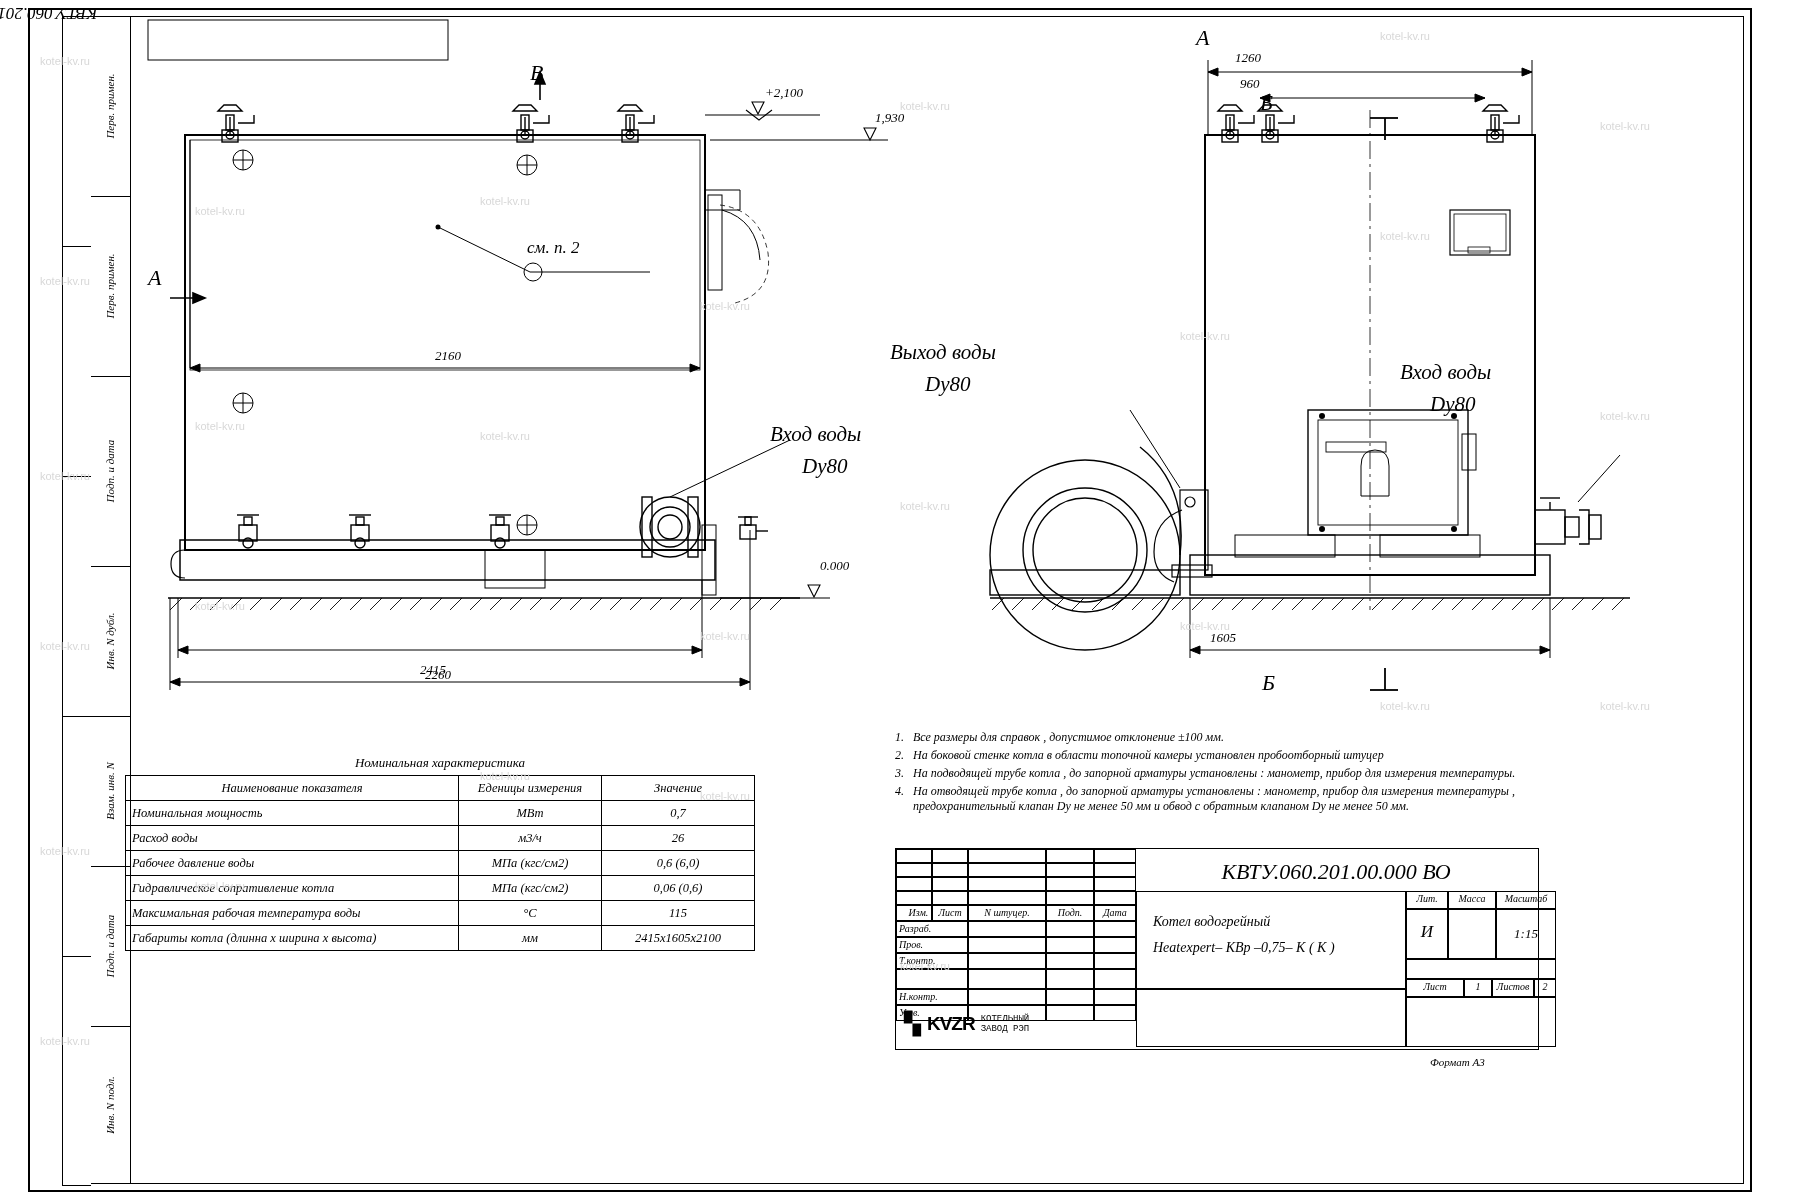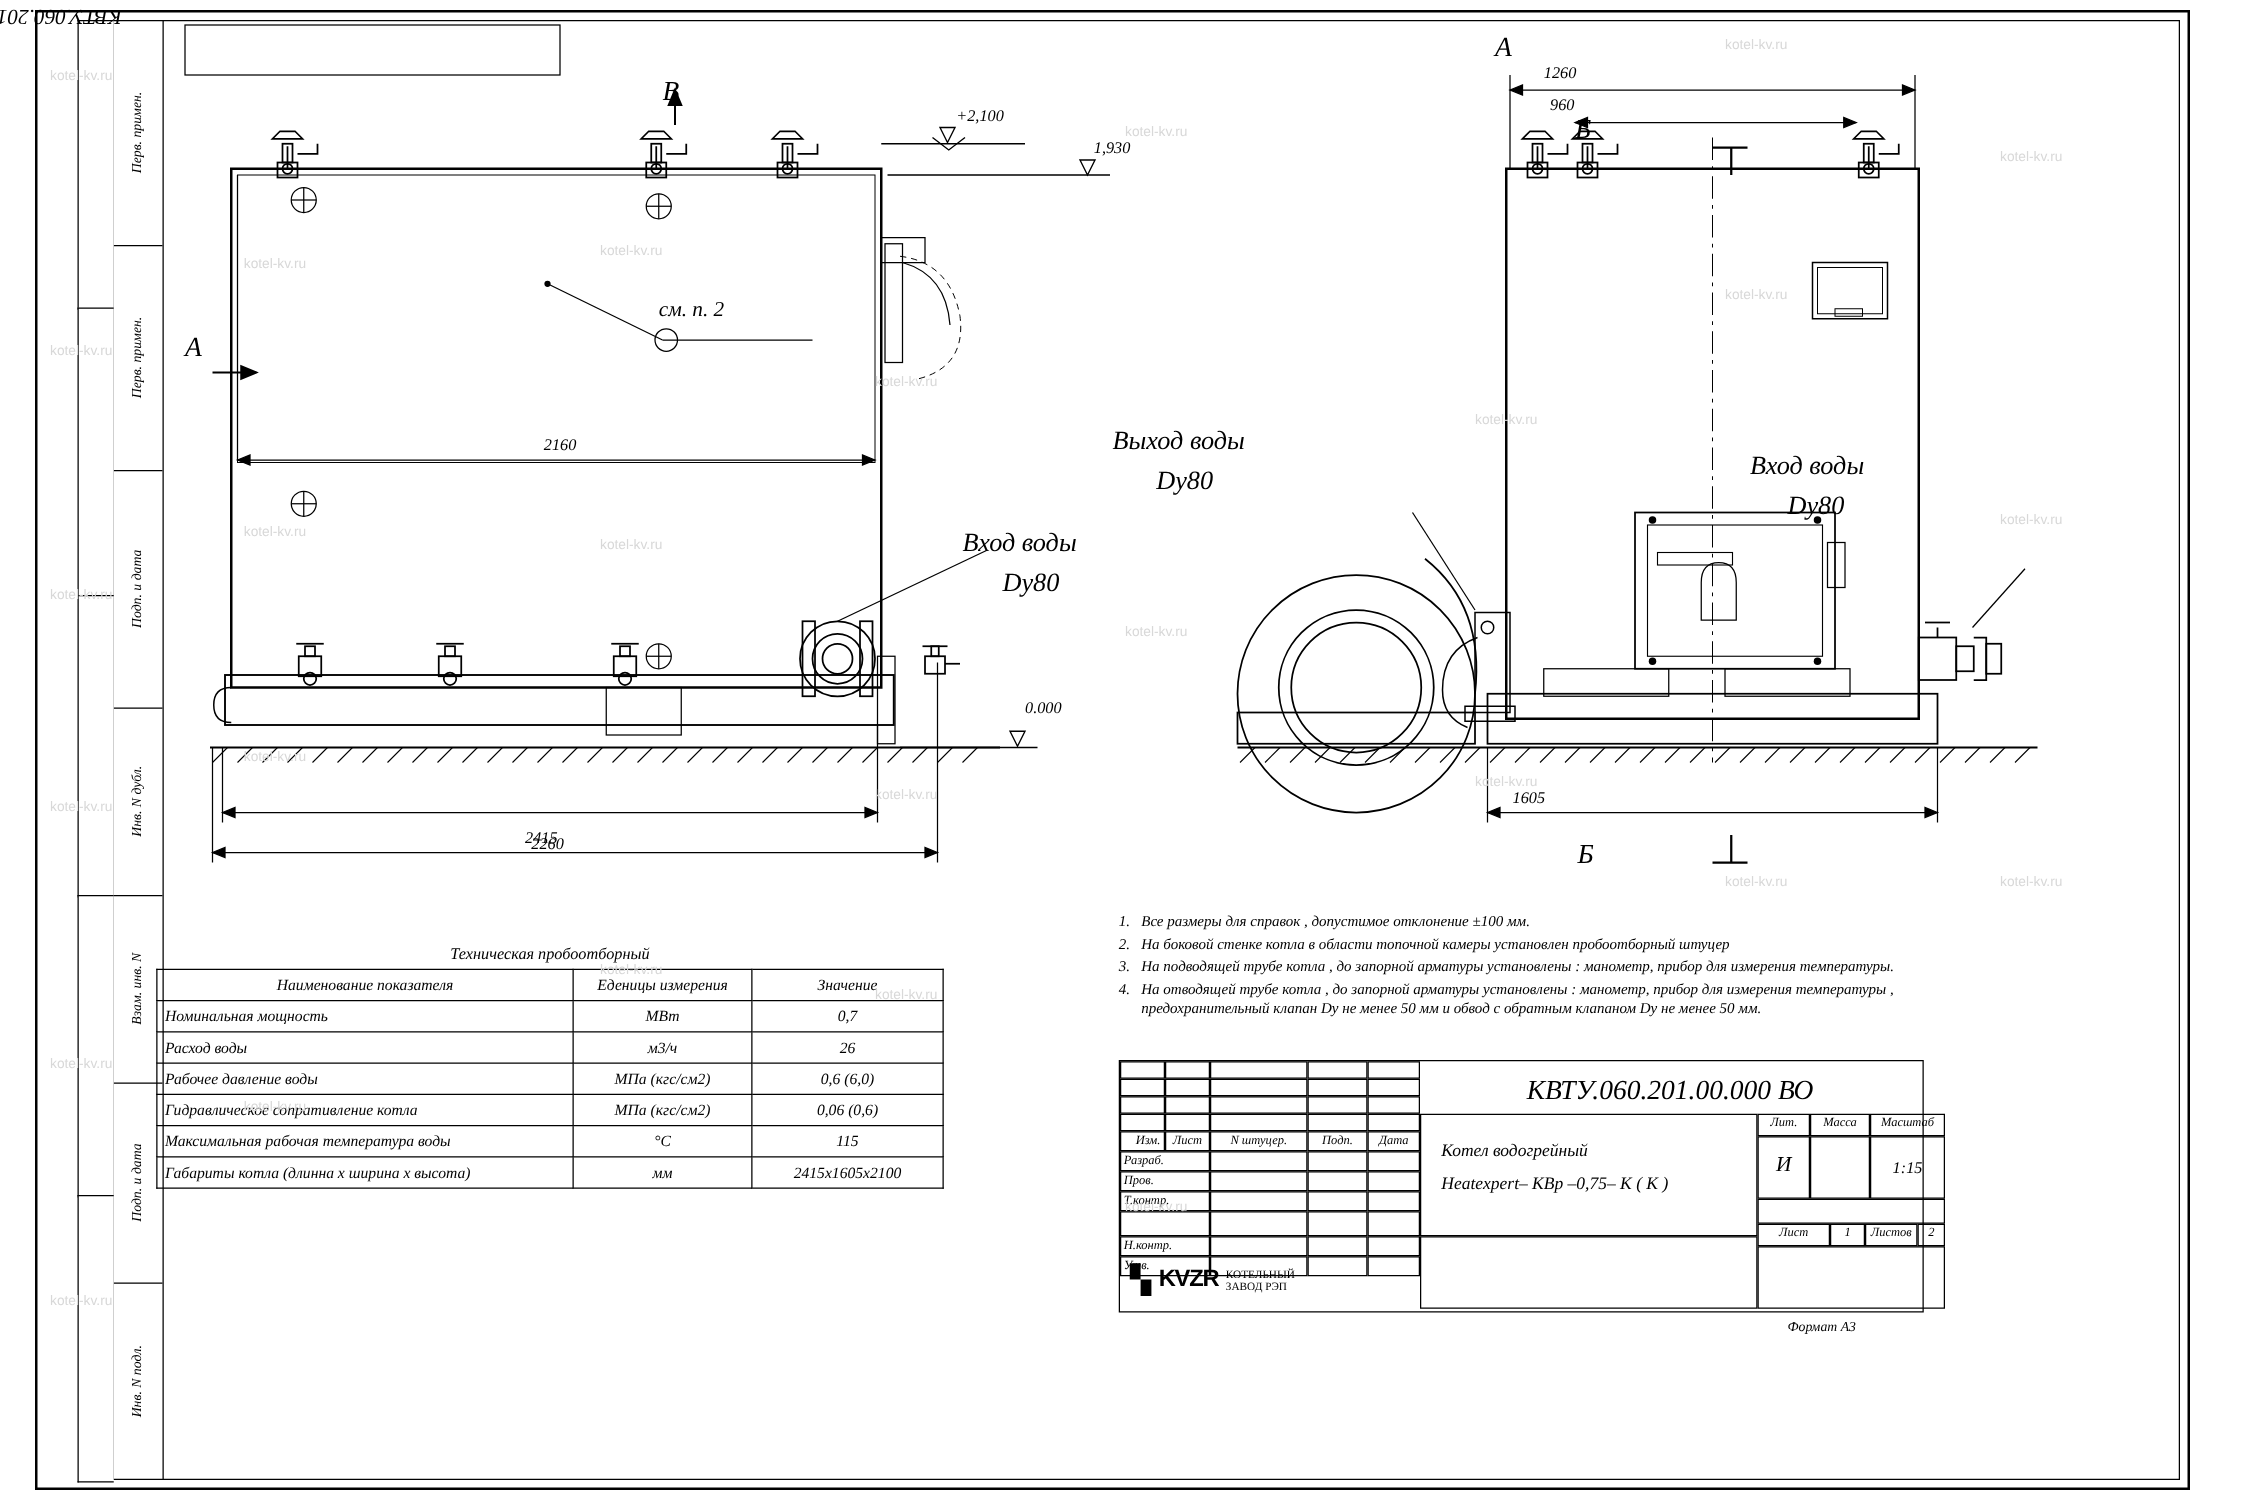--- a/index.html
+++ b/index.html
@@ -24,21 +24,21 @@
   .tech .c{text-align:center;}
   .notes{position:absolute;left:865px;top:720px;width:640px;font-size:12px;font-style:italic;}
   .notes div{display:flex;margin-bottom:3px;line-height:1.25;}
   .notes .n{width:18px;flex:none;}
   .stamp{position:absolute;left:865px;top:838px;width:642px;height:200px;border:1.6px solid #000;}
   .stamp .cell{position:absolute;border:1px solid #000;font-size:10px;font-style:italic;box-sizing:border-box;padding:1px 2px;}
   .title-code{position:absolute;left:240px;top:2px;width:400px;height:42px;display:flex;align-items:center;justify-content:center;font-size:22px;font-style:italic;}
   .fmt{position:absolute;right:6px;bottom:-20px;font-size:11px;font-style:italic;}
   .kvzr{position:absolute;left:2px;bottom:2px;width:236px;height:46px;display:flex;align-items:center;gap:6px;padding-left:6px;}
   .kvzr .logo{font-weight:bold;font-size:19px;font-family:"Liberation Sans",sans-serif;letter-spacing:-1px;}
-  .kvzr .sub{font-size:9px;font-family:Liberation Serif, serif;line-height:1.15;}
+  .kvzr .sub{font-size:9px;font-family:Liberation Mono, monospace;line-height:1.15;}
 </style>
 </head>
 <body>
 
 <div class="sheet">
   <div class="inner"></div>
 
   <div class="leftcol">
     <div class="lcell" style="top:0;height:180px;">
       <span>Перв. примен.</span>
@@ -395,21 +395,21 @@
   <div class="lbl big" style="left:1232px;top:660px;">Б</div>
   <div class="dim" style="left:1205px;top:40px;">1260</div>
   <div class="dim" style="left:1210px;top:66px;">960</div>
   <div class="dim" style="left:1180px;top:620px;">1605</div>
   <div class="lbl" style="left:860px;top:330px;font-size:21px;">Выход воды</div>
   <div class="lbl" style="left:895px;top:362px;font-size:21px;">Dy80</div>
   <div class="lbl" style="left:1370px;top:350px;font-size:21px;">Вход воды</div>
   <div class="lbl" style="left:1400px;top:382px;font-size:21px;">Dy80</div>
 
   <table class="tech">
-    <caption style="text-align:center;">Техническая пробоотборный</caption>
+    <caption style="text-align:center;">Номинальная характеристика</caption>
     <tbody id="tech-body">
         <tr>
           <td class="c" style="width: 320px;">Наименование показателя</td>
           <td class="c" style="line-height: 1; width: 130px;">Еденицы измерения</td>
           <td class="c" style="width: 140px;">Значение</td>
         </tr>
         <tr>
           <td>Номинальная мощность</td>
           <td class="c">МВт</td>
           <td class="c">0,7</td>

